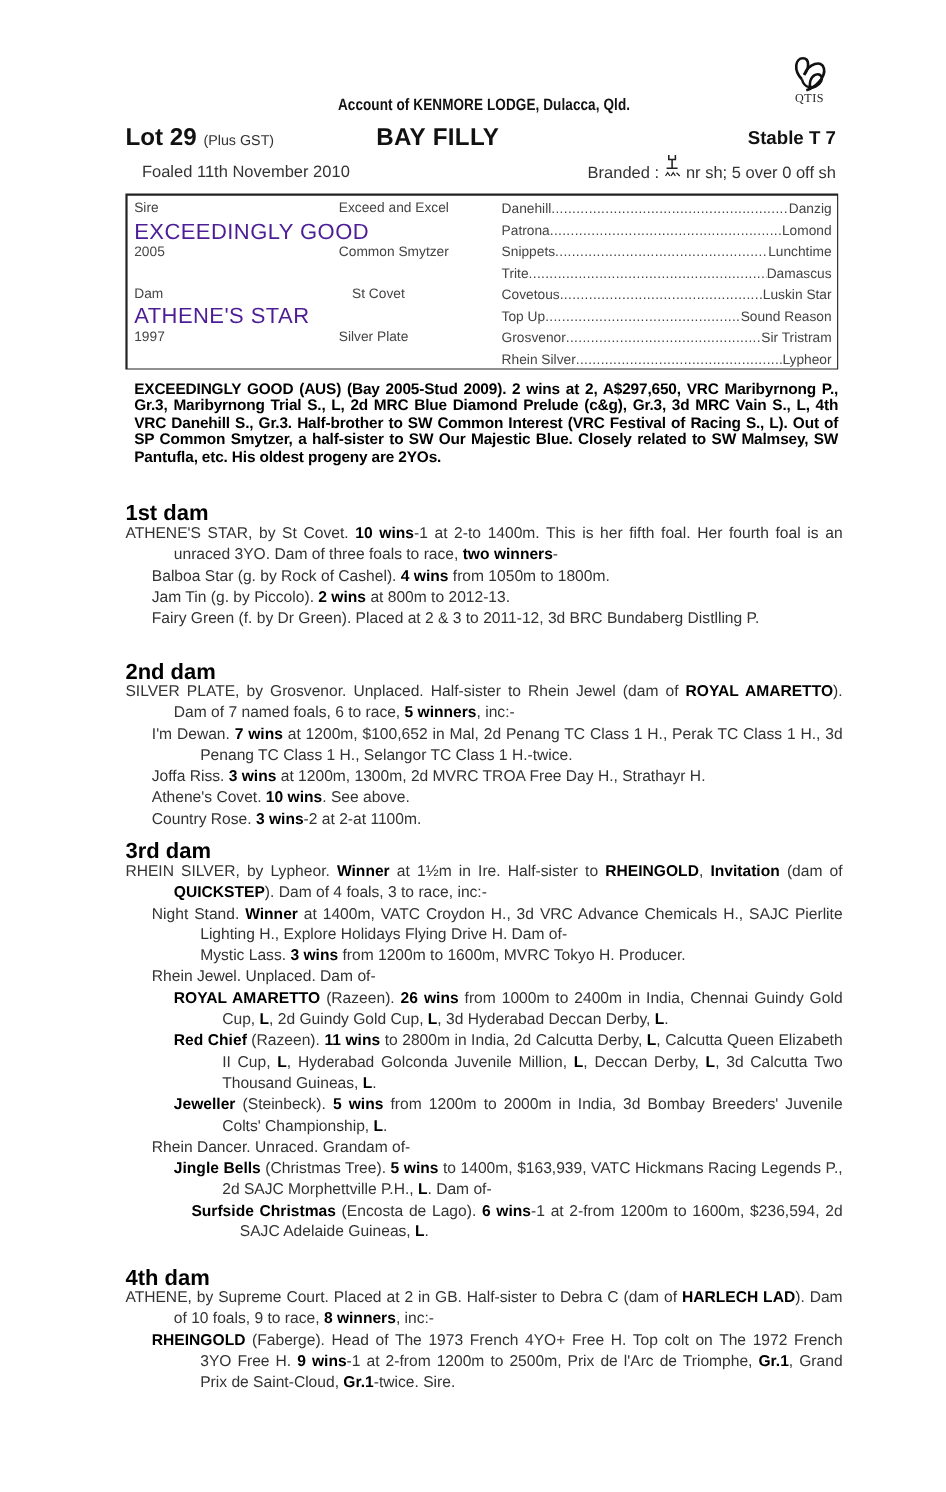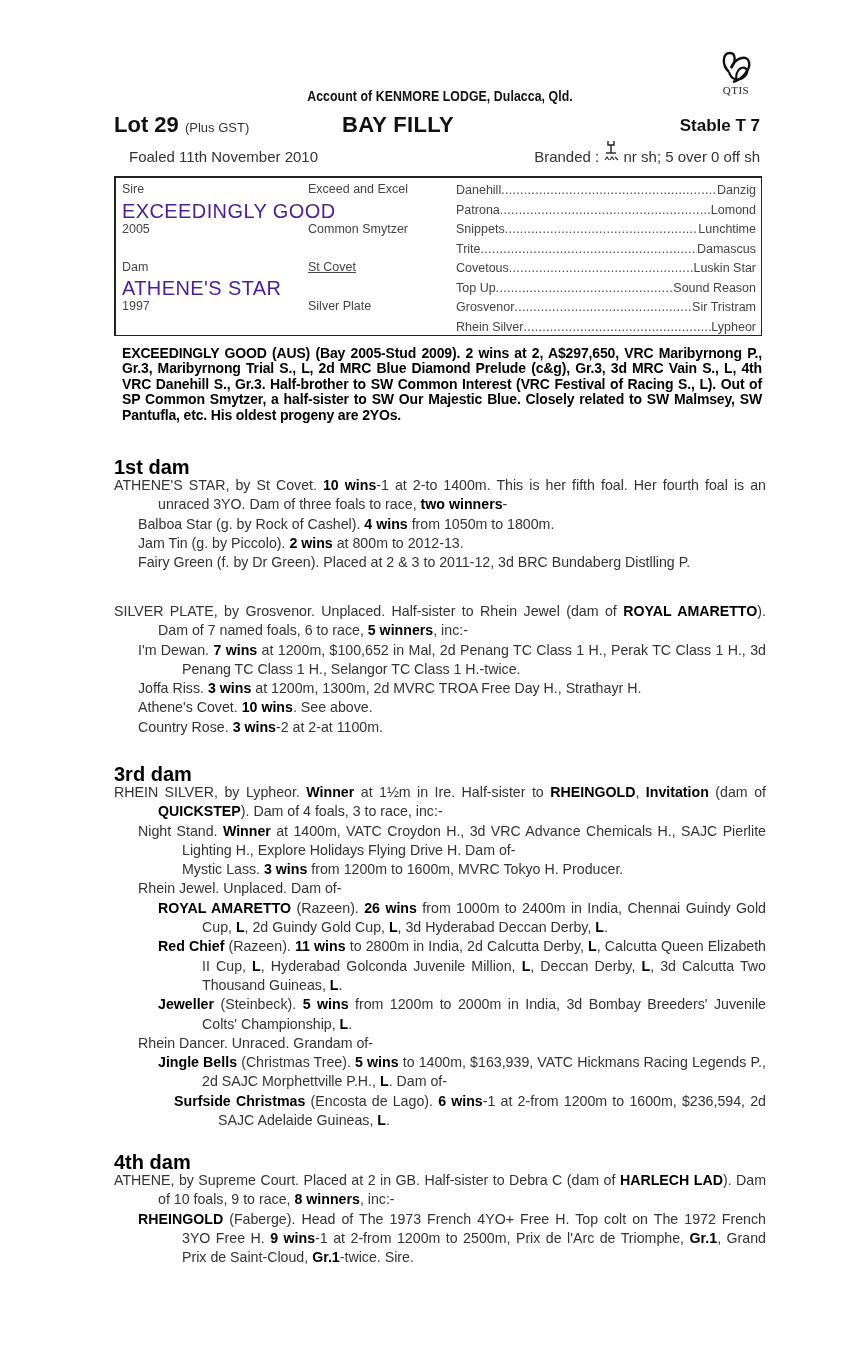--- a/index.html
+++ b/index.html
@@ -89,21 +89,21 @@
   </div>
 
   <div class="pedbox">
     <div class="ped-row" style="left:6px; top:4px;">Sire</div>
     <div class="ped-row" style="left:192px; top:4px;">Exceed and Excel</div>
     <div class="ped-row ped-name" style="left:6px; top:22px;">EXCEEDINGLY GOOD</div>
     <div class="ped-row" style="left:6px; top:44px;">2005</div>
     <div class="ped-row" style="left:192px; top:44px;">Common Smytzer</div>
 
     <div class="ped-row" style="left:6px; top:82px;">Dam</div>
-    <div class="ped-row" style="left:192px; top:82px;text-decoration:underline;">St Covet</div>
+    <div class="ped-row" style="left:204px; top:82px;">St Covet</div>
     <div class="ped-row ped-name" style="left:6px; top:99px;">ATHENE'S STAR</div>
     <div class="ped-row" style="left:6px; top:121px;">1997</div>
     <div class="ped-row" style="left:192px; top:121px;">Silver Plate</div>
 
     <div class="ped-right">
       <div class="gg">
           <span class="l">Danehill</span>
           <span class="dots"></span>
           <span class="r">Danzig</span>
         </div>
@@ -149,20 +149,21 @@
 
   <div class="section" style="top:458px;">
     <h3>1st dam</h3>
     <div class="entry i0"><span>ATHENE'S STAR, by St Covet. </span><span class="b">10 wins</span><span>-1 at 2-to 1400m. This is her fifth foal. Her fourth foal is an unraced 3YO. Dam of three foals to race, </span><span class="b">two winners</span><span>-</span></div>
     <div class="entry i1 last-line-left"><span>Balboa Star (g. by Rock of Cashel). </span><span class="b">4 wins</span><span> from 1050m to 1800m.</span></div>
     <div class="entry i1 last-line-left"><span>Jam Tin (g. by Piccolo). </span><span class="b">2 wins</span><span> at 800m to 2012-13.</span></div>
     <div class="entry i1 last-line-left"><span>Fairy Green (f. by Dr Green). Placed at 2 &amp; 3 to 2011-12, 3d BRC Bundaberg Distlling P.</span></div>
   </div>
 
   <div class="section" style="top:602px;">
+    <h3>2nd dam</h3>
     <div class="entry i0"><span>SILVER PLATE, by Grosvenor. Unplaced. Half-sister to Rhein Jewel (dam of </span><span class="b">ROYAL AMARETTO</span><span>). Dam of 7 named foals, 6 to race, </span><span class="b">5 winners</span><span>, inc:-</span></div>
     <div class="entry i1 last-line-left"><span>I'm Dewan. </span><span class="b">7 wins</span><span> at 1200m, $100,652 in Mal, 2d Penang TC Class 1 H., Perak TC Class 1 H., 3d Penang TC Class 1 H., Selangor TC Class 1 H.-twice.</span></div>
     <div class="entry i1 last-line-left"><span>Joffa Riss. </span><span class="b">3 wins</span><span> at 1200m, 1300m, 2d MVRC TROA Free Day H., Strathayr H.</span></div>
     <div class="entry i1 last-line-left"><span>Athene's Covet. </span><span class="b">10 wins</span><span>. See above.</span></div>
     <div class="entry i1 last-line-left"><span>Country Rose. </span><span class="b">3 wins</span><span>-2 at 2-at 1100m.</span></div>
   </div>
 
   <div class="section" style="top:765px;">
     <h3>3rd dam</h3>
     <div class="entry i0"><span>RHEIN SILVER, by Lypheor. </span><span class="b">Winner</span><span> at 1½m in Ire. Half-sister to </span><span class="b">RHEINGOLD</span><span>, </span><span class="b">Invitation</span><span> (dam of </span><span class="b">QUICKSTEP</span><span>). Dam of 4 foals, 3 to race, inc:-</span></div>

